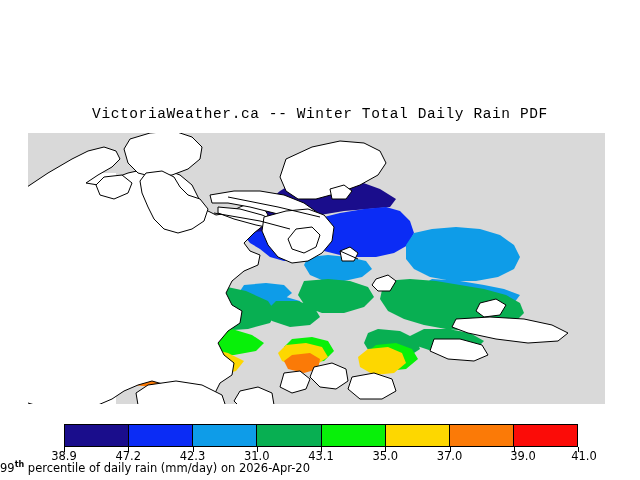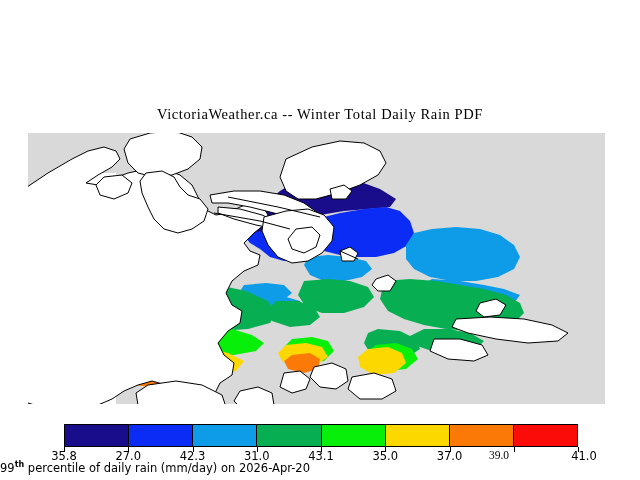--- a/index.html
+++ b/index.html
@@ -16,21 +16,21 @@
     overflow: hidden;
   }
 
   
   #title {
     position: absolute;
     left: 0;
     top: 106px;
     width: 640px;
     text-align: center;
-    font-family: Liberation Serif, serif;
+    font-family: Liberation Mono, monospace;
     font-size: 14.5px;
     letter-spacing: 0.6px;
     color: #000000;
     white-space: nowrap;
   }
 
   
   #map-panel {
     position: absolute;
     left: 28px;
@@ -296,28 +296,28 @@
       <div class="tick" style="left: 64.25px;"></div>
       <div class="tick" style="left: 128.5px;"></div>
       <div class="tick" style="left: 192.75px;"></div>
       <div class="tick" style="left: 257px;"></div>
       <div class="tick" style="left: 321.25px;"></div>
       <div class="tick" style="left: 385.5px;"></div>
       <div class="tick" style="left: 449.75px;"></div>
       <div class="tick" style="left: 514px;"></div>
     </div>
   <div id="ticklabels">
-      <div class="tlabel" style="left: 64px;">35.8</div>
-      <div class="tlabel" style="left: 128.25px;">27.0</div>
+      <div class="tlabel" style="left: 64px;">38.9</div>
+      <div class="tlabel" style="left: 128.25px;">47.2</div>
       <div class="tlabel" style="left: 192.5px;">42.3</div>
       <div class="tlabel" style="left: 256.75px;">31.0</div>
       <div class="tlabel" style="left: 321px;">43.1</div>
       <div class="tlabel" style="left: 385.25px; text-align: center;">35.0</div>
       <div class="tlabel" style="left: 449.5px;">37.0</div>
-      <div class="tlabel" style="left: 499px; font-family: Liberation Serif, serif;">39.0</div>
+      <div class="tlabel" style="left: 523px;">39.0</div>
       <div class="tlabel" style="left: 578px; margin-left: 6px;">41.0</div>
     </div>
 
   <div id="caption">
     <span>99</span><sup>th</sup><span> percentile of daily rain (mm/day) on 2026-Apr-20</span>
   </div>
 
 </div>
 
 </body></html>

